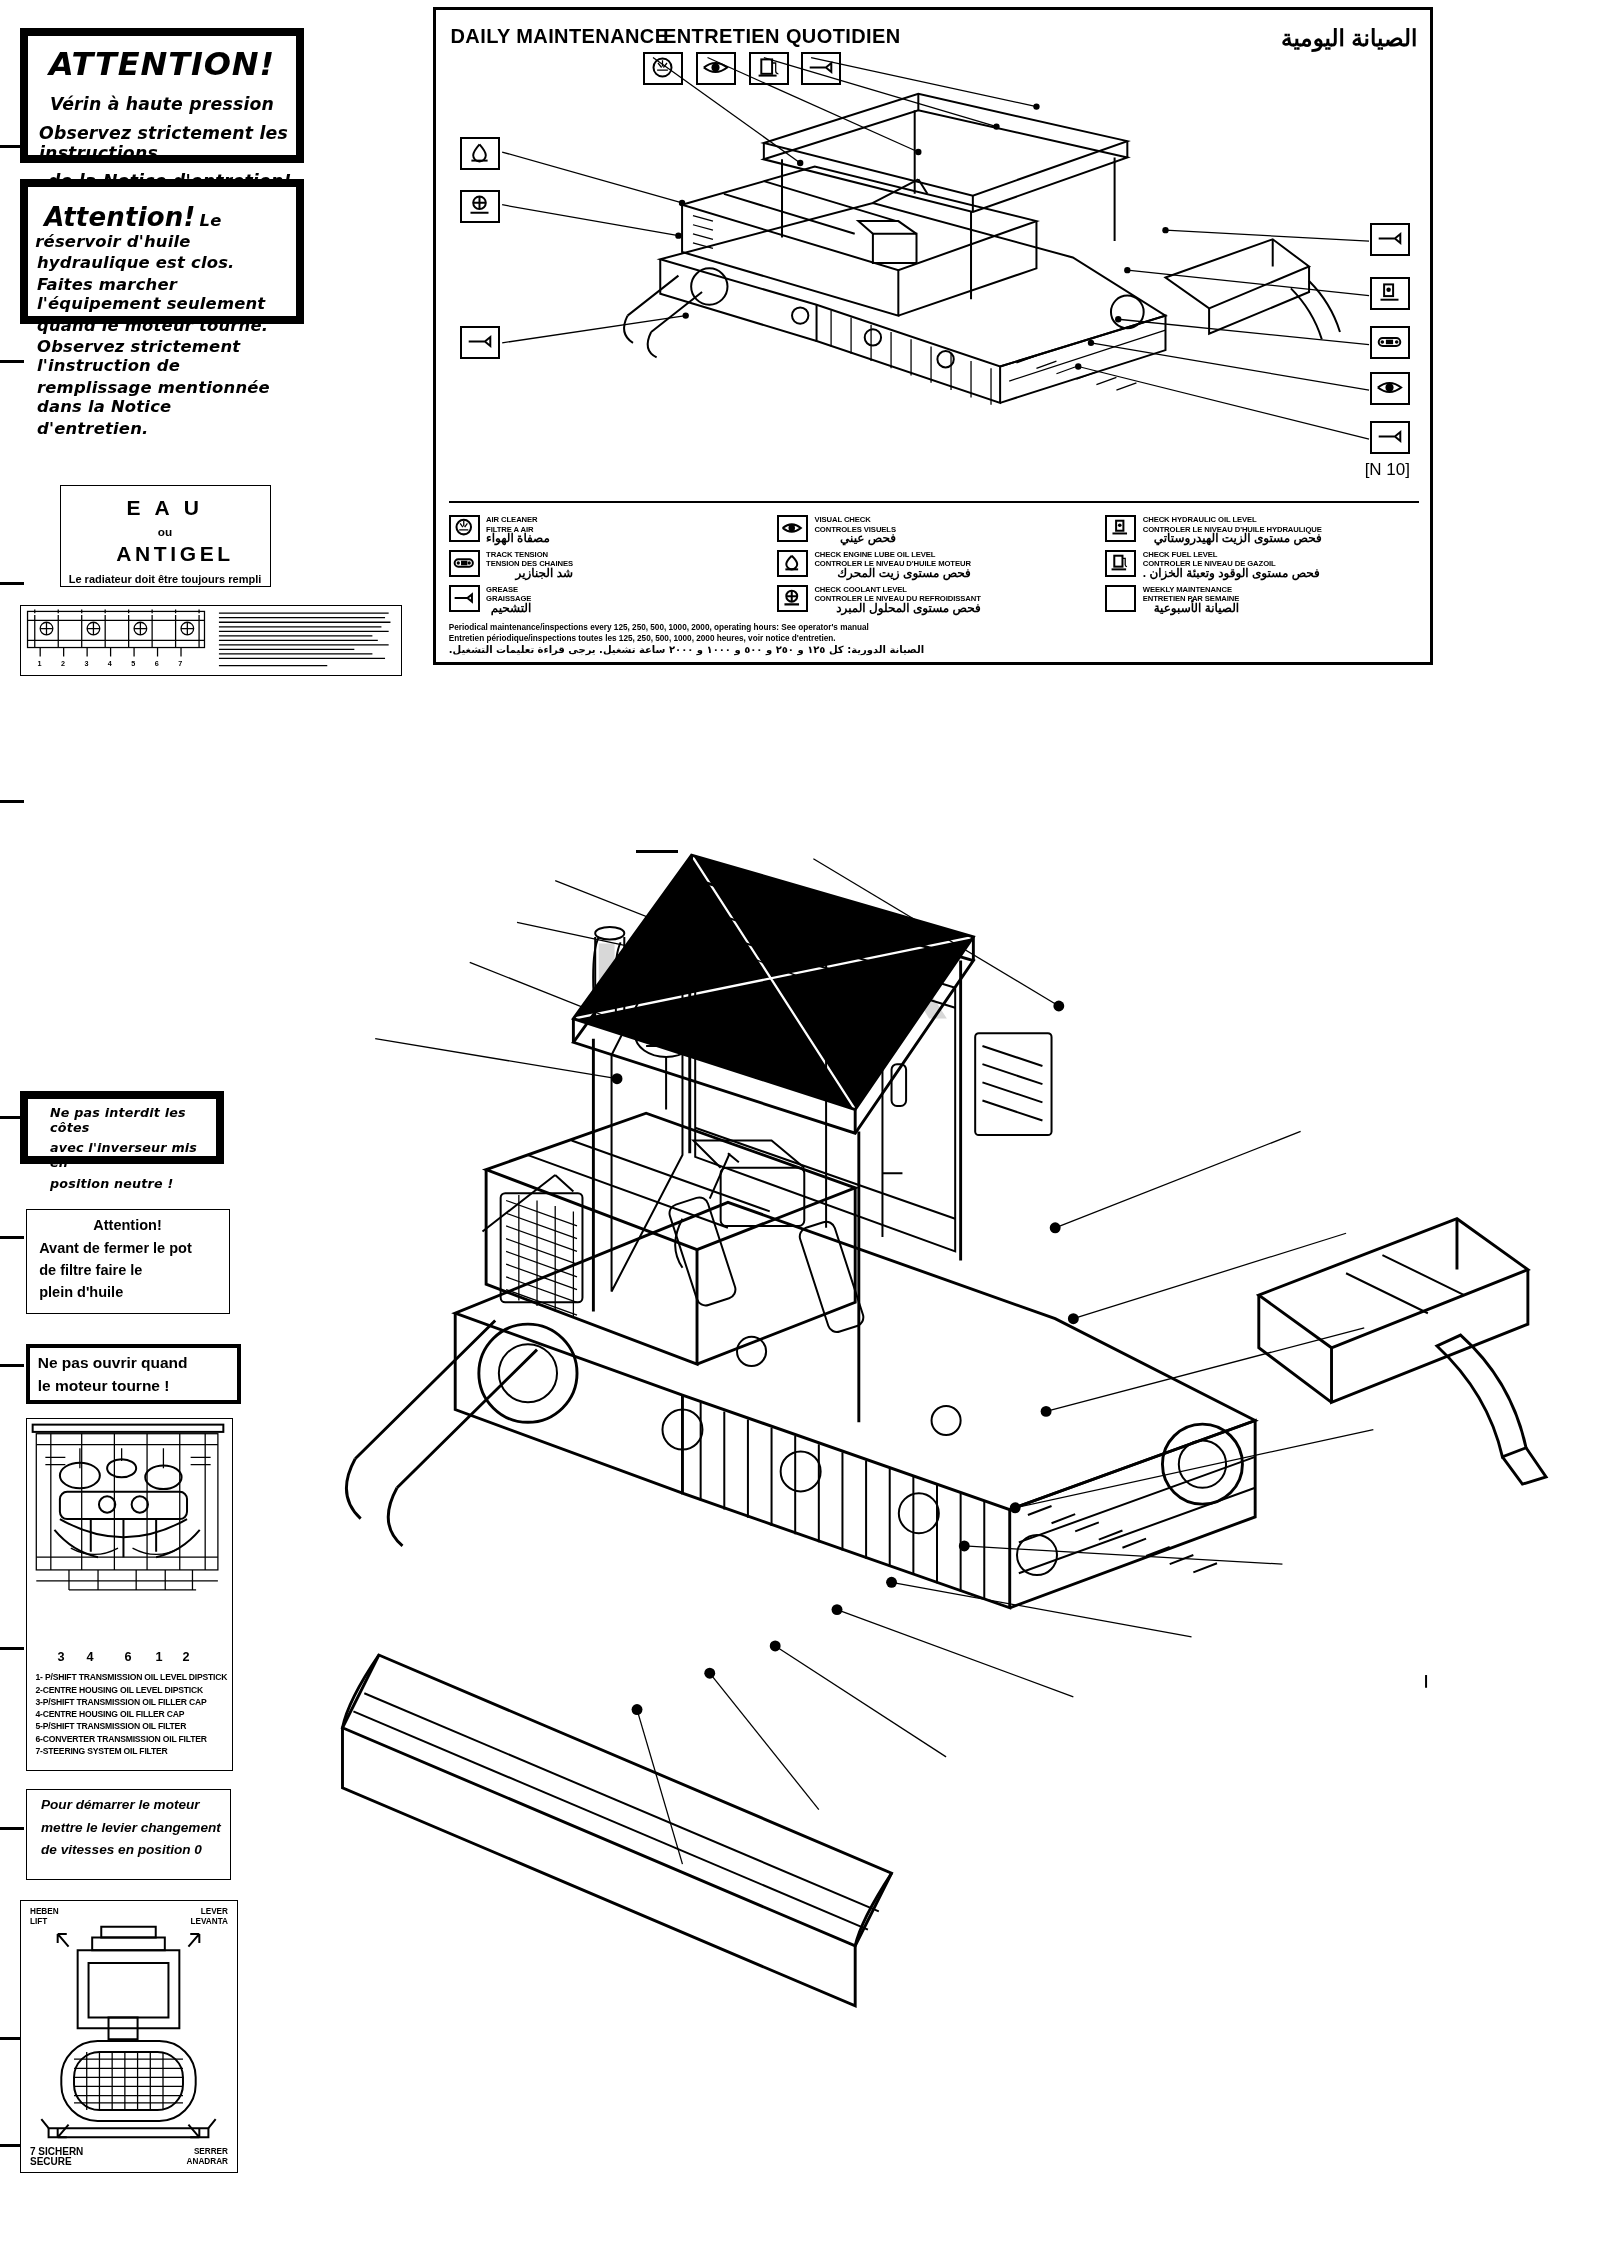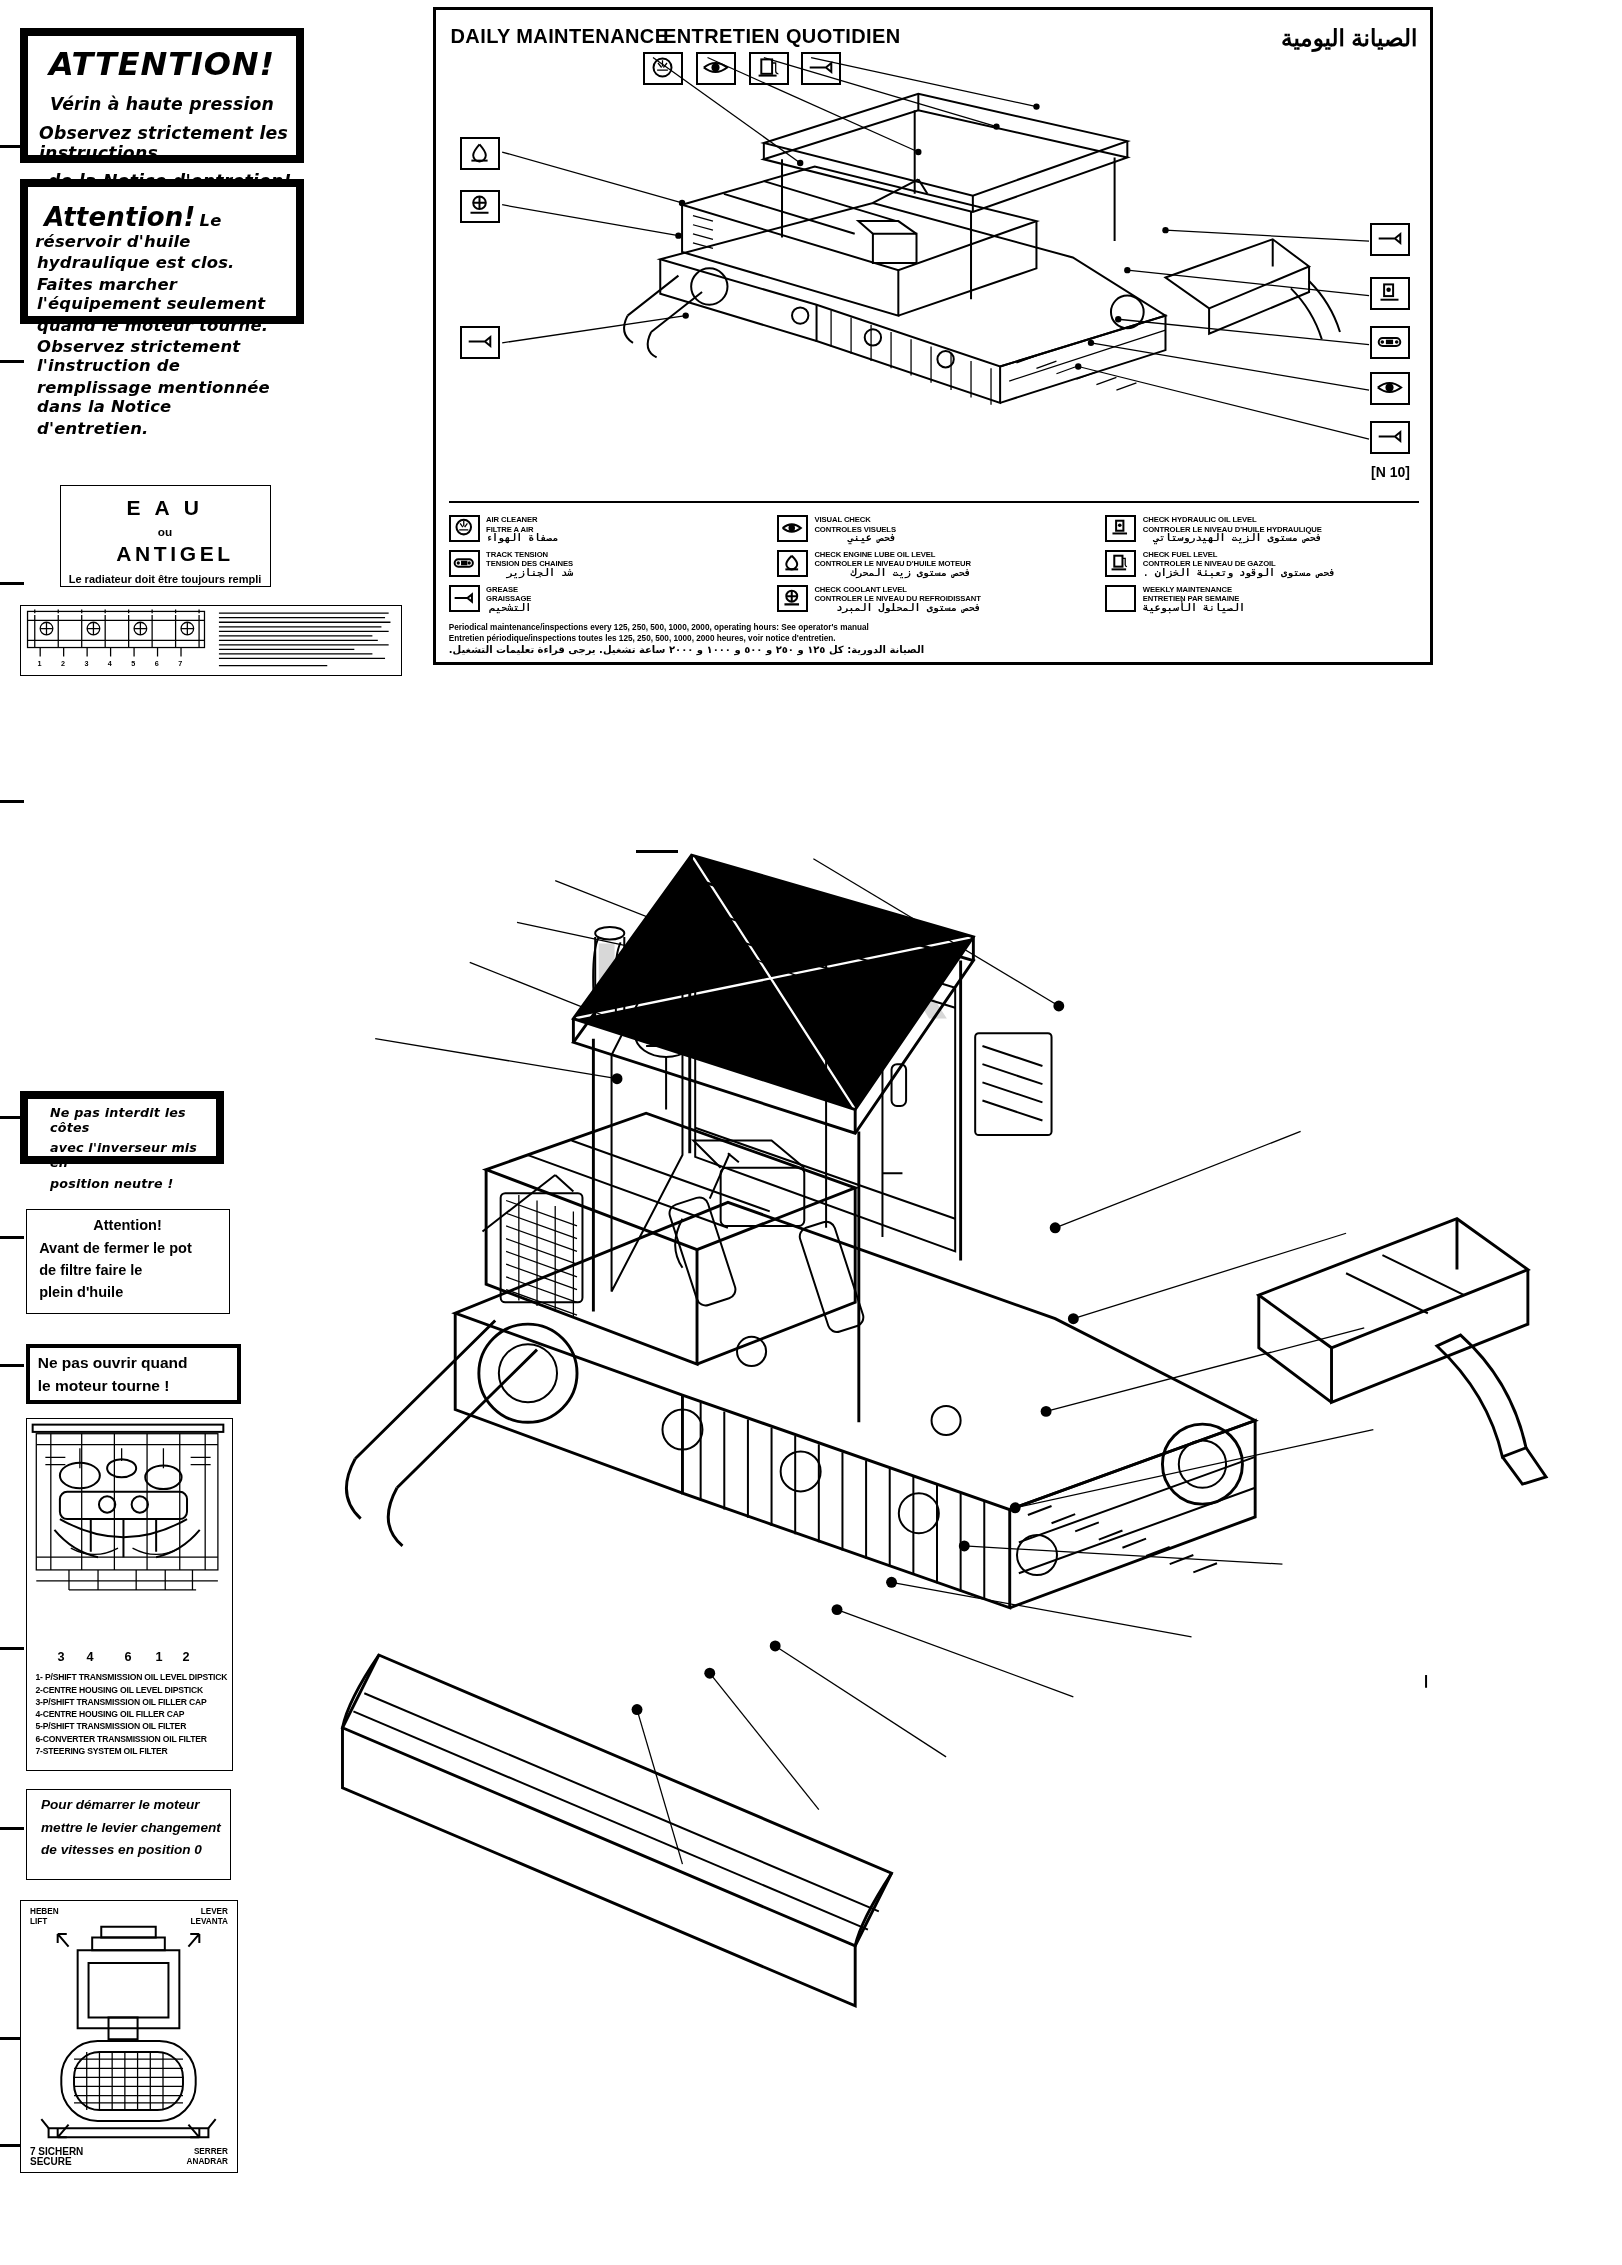--- a/index.html
+++ b/index.html
@@ -71,28 +71,28 @@
   #b11{left:20px;top:1900px;width:218px;height:273px;}
 
   
   #mp{left:433px;top:7.3px;width:1000px;height:658px;border:3.6px solid #000;}
   #mp .hdr{position:absolute;top:14.5px;font-size:20px;font-weight:700;letter-spacing:0.4px;}
   #mp .hdr.l{left:14.5px;}
   #mp .hdr.c{left:227px;}
   #mp .hdr.r{right:12.7px;font-size:23px;}
   .icobox{position:absolute;border:2.7px solid #000;background:#fff;box-sizing:border-box;}
   .icoS{width:40px;height:33px;}
-  .nlabel{position:absolute;right:20px;bottom:182px;font-size:14px;font-weight:700;}
+  .nlabel{position:absolute;right:20px;bottom:182px;font-size:17px;font-weight:400;}
 
   .legend{position:absolute;left:12.7px;right:9px;bottom:49px;display:flex;gap:12.7px;}
   .lcol{flex:1;display:flex;flex-direction:column;gap:6.4px;}
   .lrow{display:flex;gap:6.4px;align-items:flex-start;}
   .lrow .bx{width:31px;height:27px;border:2.7px solid #000;box-sizing:border-box;flex:0 0 auto;position:relative;}
   .lrow .tx{font-size:7.7px;font-weight:700;line-height:9.5px;letter-spacing:-0.1px;}
-  .lrow .ar{font-size:10px;font-family:Liberation Mono, monospace;direction:rtl;}
+  .lrow .ar{font-size:12px;font-family:Liberation Sans, sans-serif;direction:rtl;}
   .foot{position:absolute;left:12.7px;bottom:7.3px;right:9px;font-size:8.2px;font-weight:700;line-height:11px;}
   .foot .ar{font-size:10px;font-family:"DejaVu Sans",sans-serif;direction:rtl;text-align:left;}
 
   svg{display:block;}
   .ln0{stroke:#000;fill:none;stroke-width:1.4;}
   .ln1{stroke:#000;fill:none;stroke-width:2.2;}
   .ln2{stroke:#000;fill:none;stroke-width:3.2;}
 </style>
 </head>
 <body>

